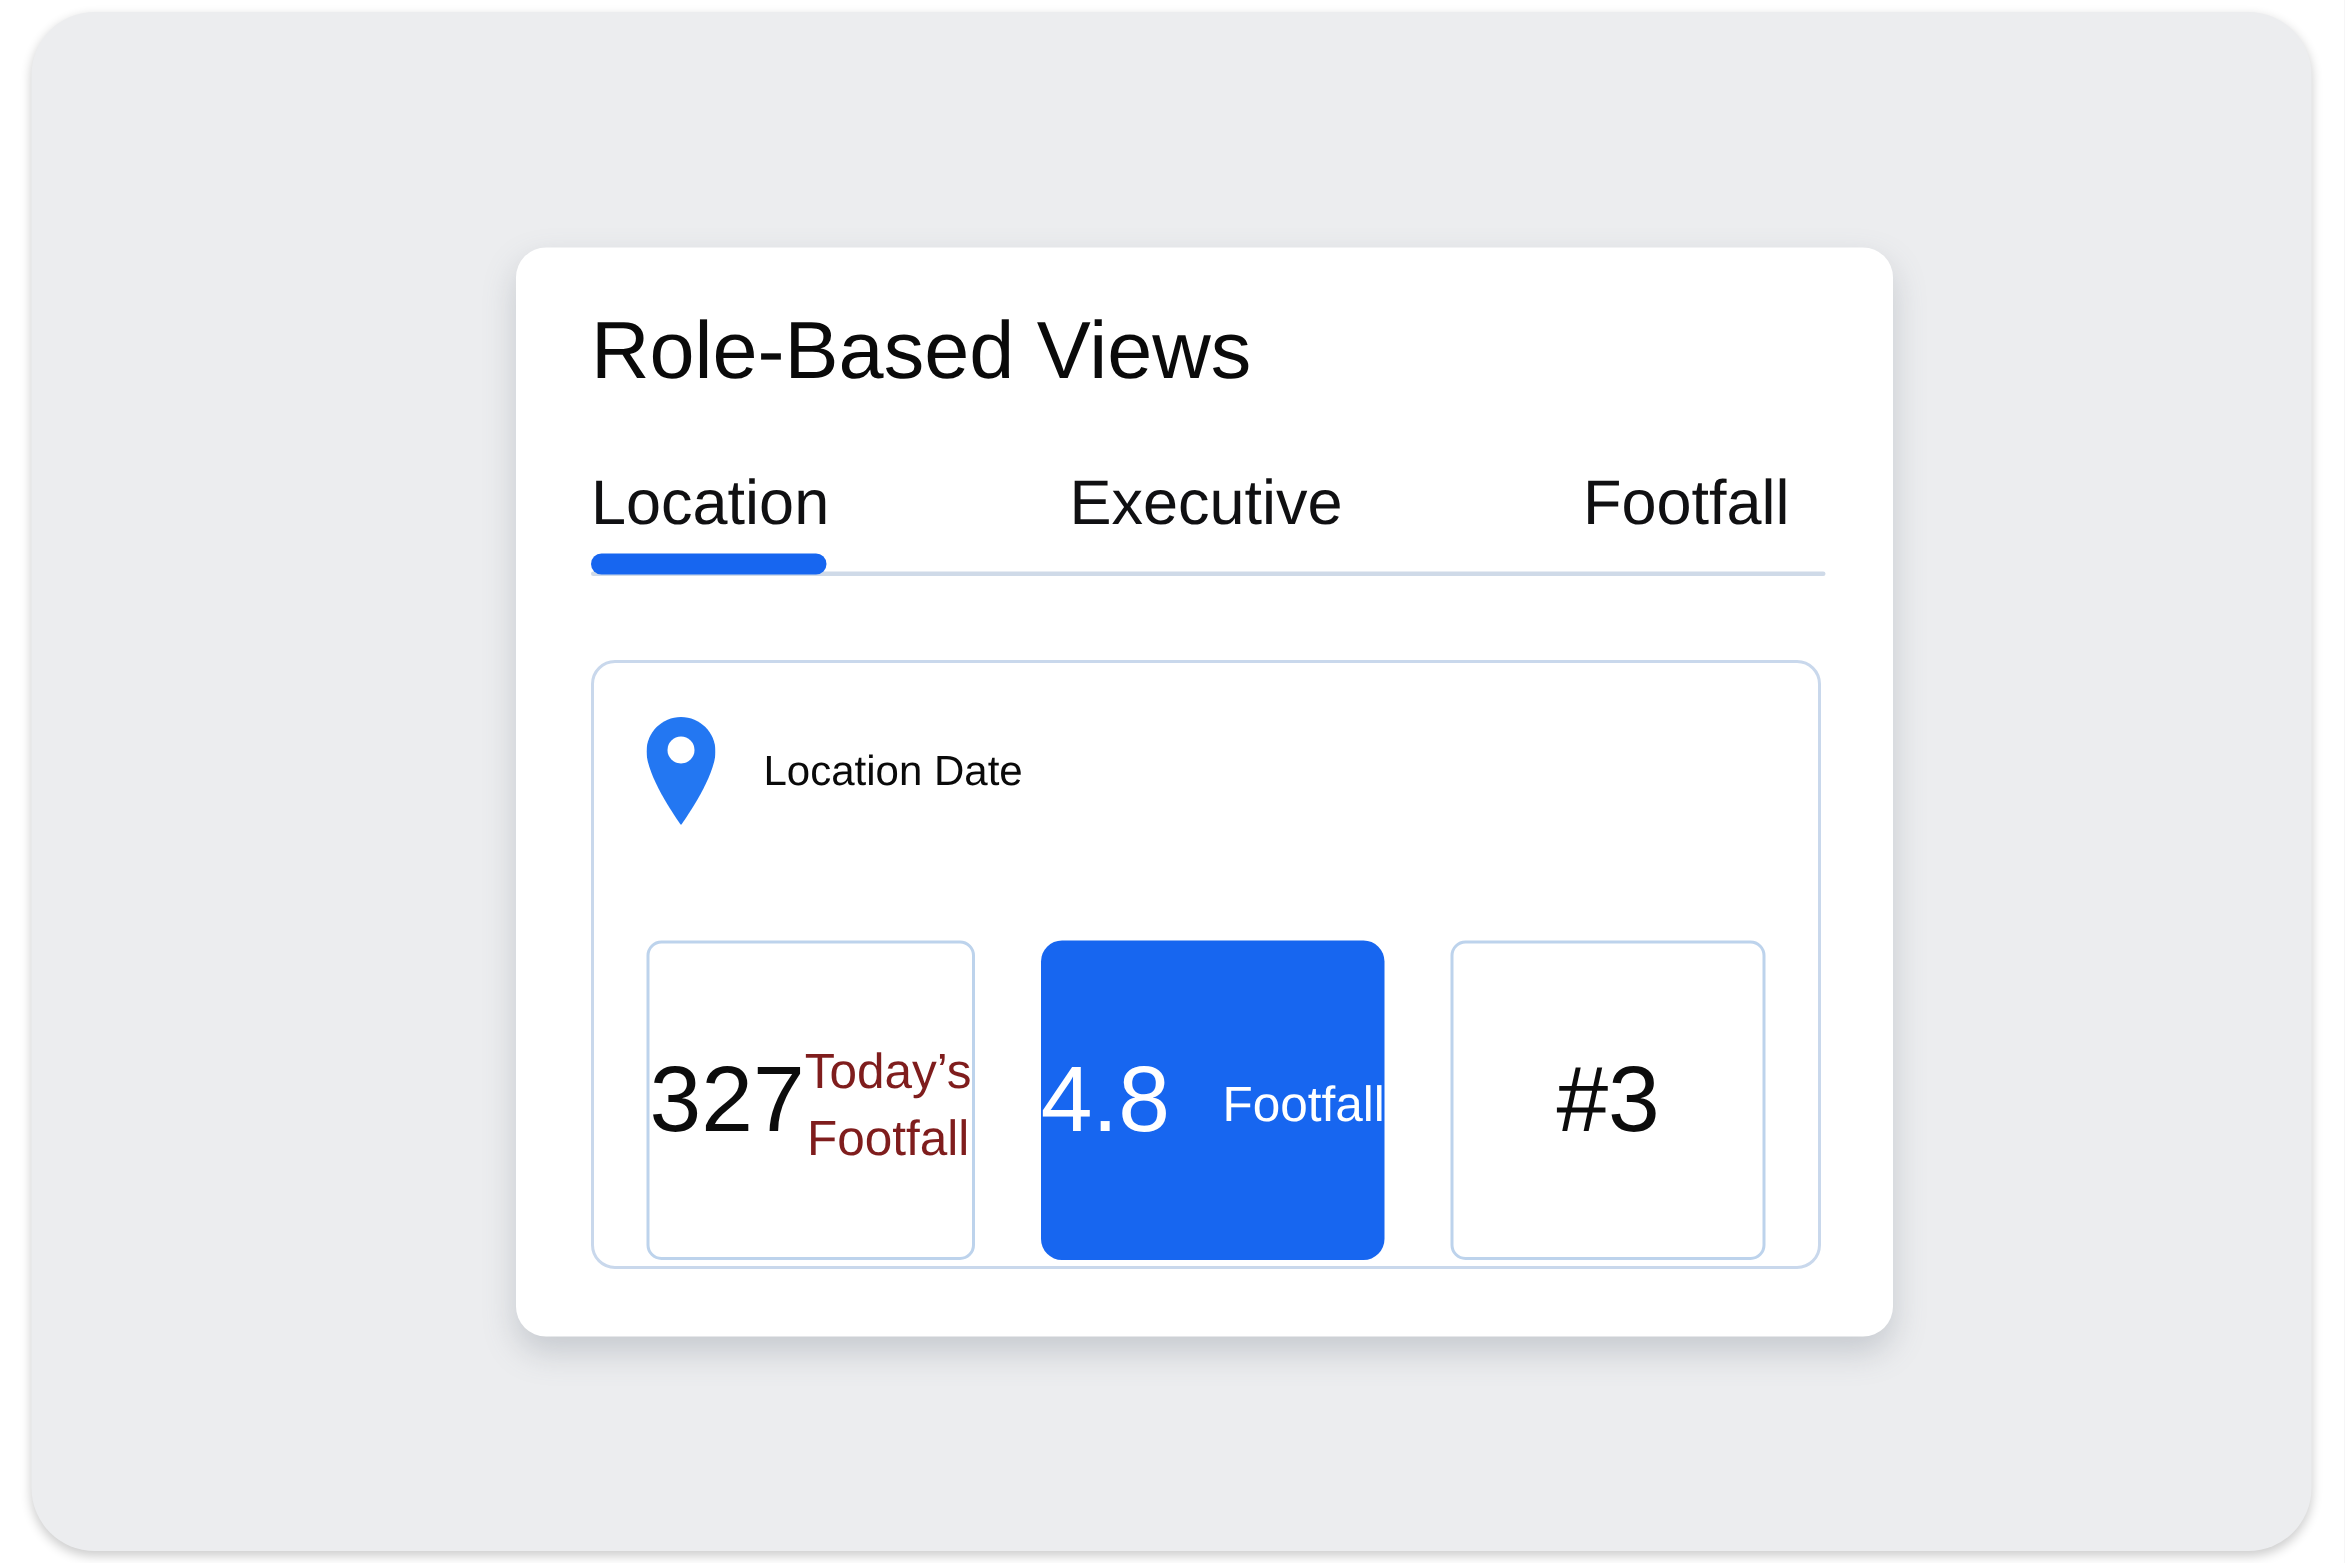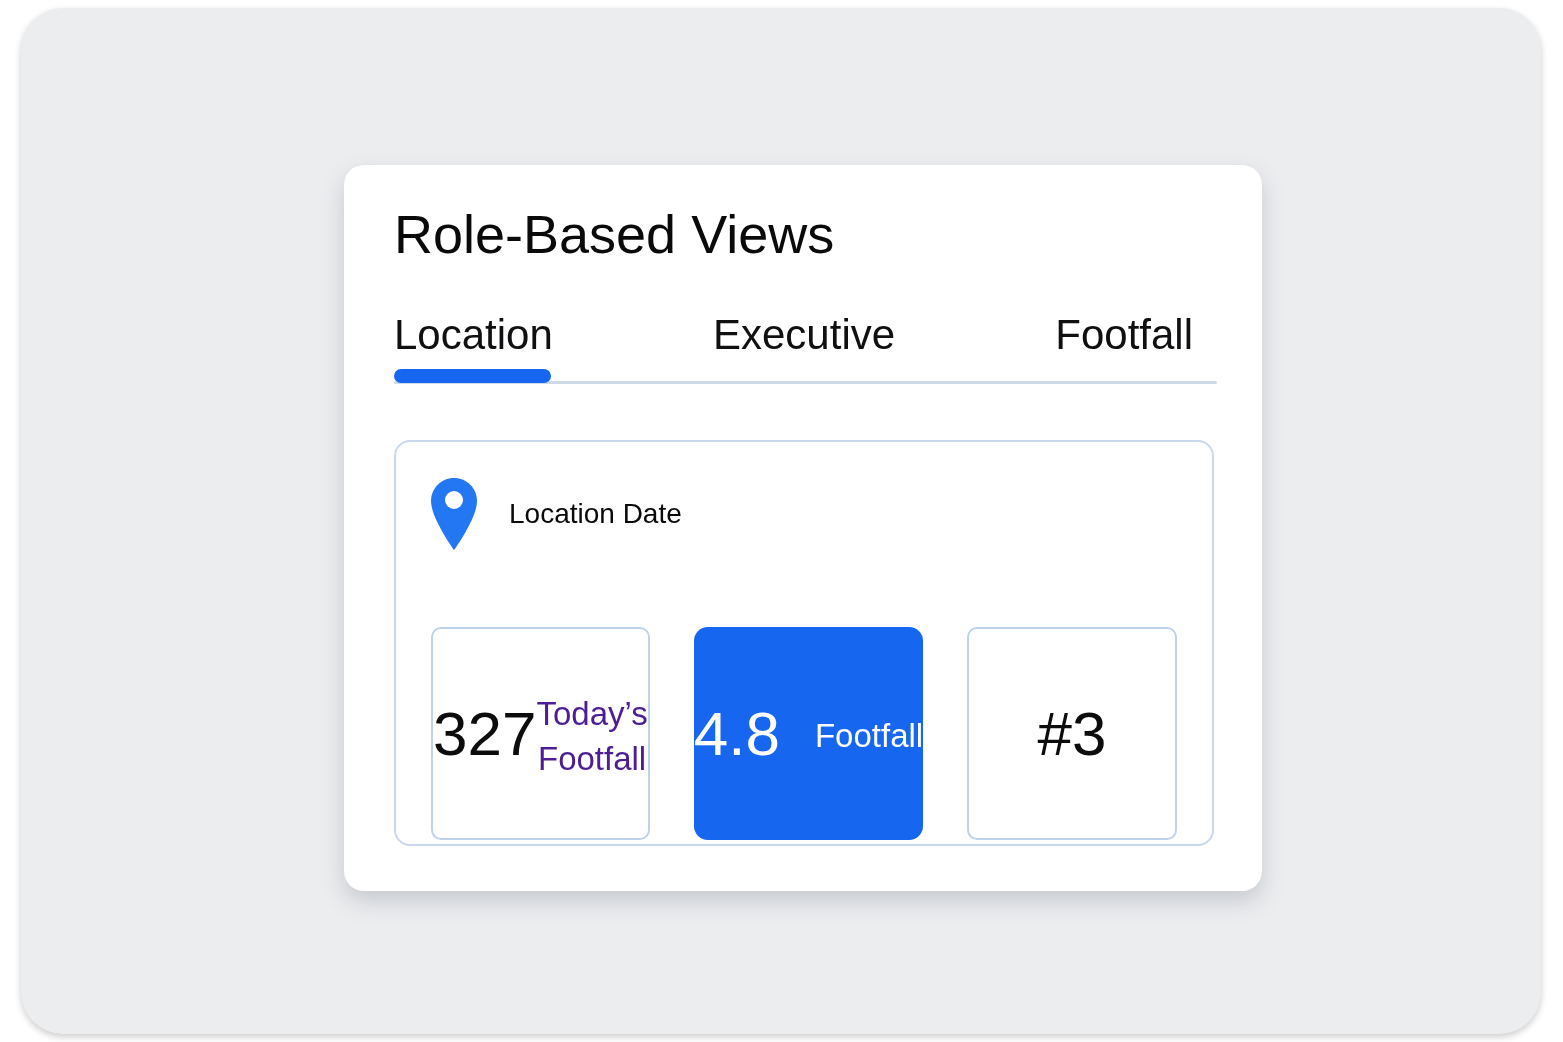--- a/index.html
+++ b/index.html
@@ -97,21 +97,21 @@
     display: flex; flex-direction: row;
     align-items: center; justify-content: center;
     text-align: center;
     cursor: pointer;
     margin-top: 34px;
   }
   .stat .value {
     font-size: 62px; line-height: 1.12; color: #0c0c0c;
   }
   .stat .label {
-    font-size: 33px; line-height: 1.35; color: #4c1d95;
+    font-size: 33px; line-height: 1.35; color: #7f1d1d;
     margin-top: 6px; max-width: 165px;
   }
   .stat.highlight {
     background: var(--accent, #1766F0);
     border: none;
     border-radius: 14px;
     gap: 35px;
   }
   .stat.highlight .value,
   .stat.highlight .label { color: var(--highlight-text, #FFFFFF); }

